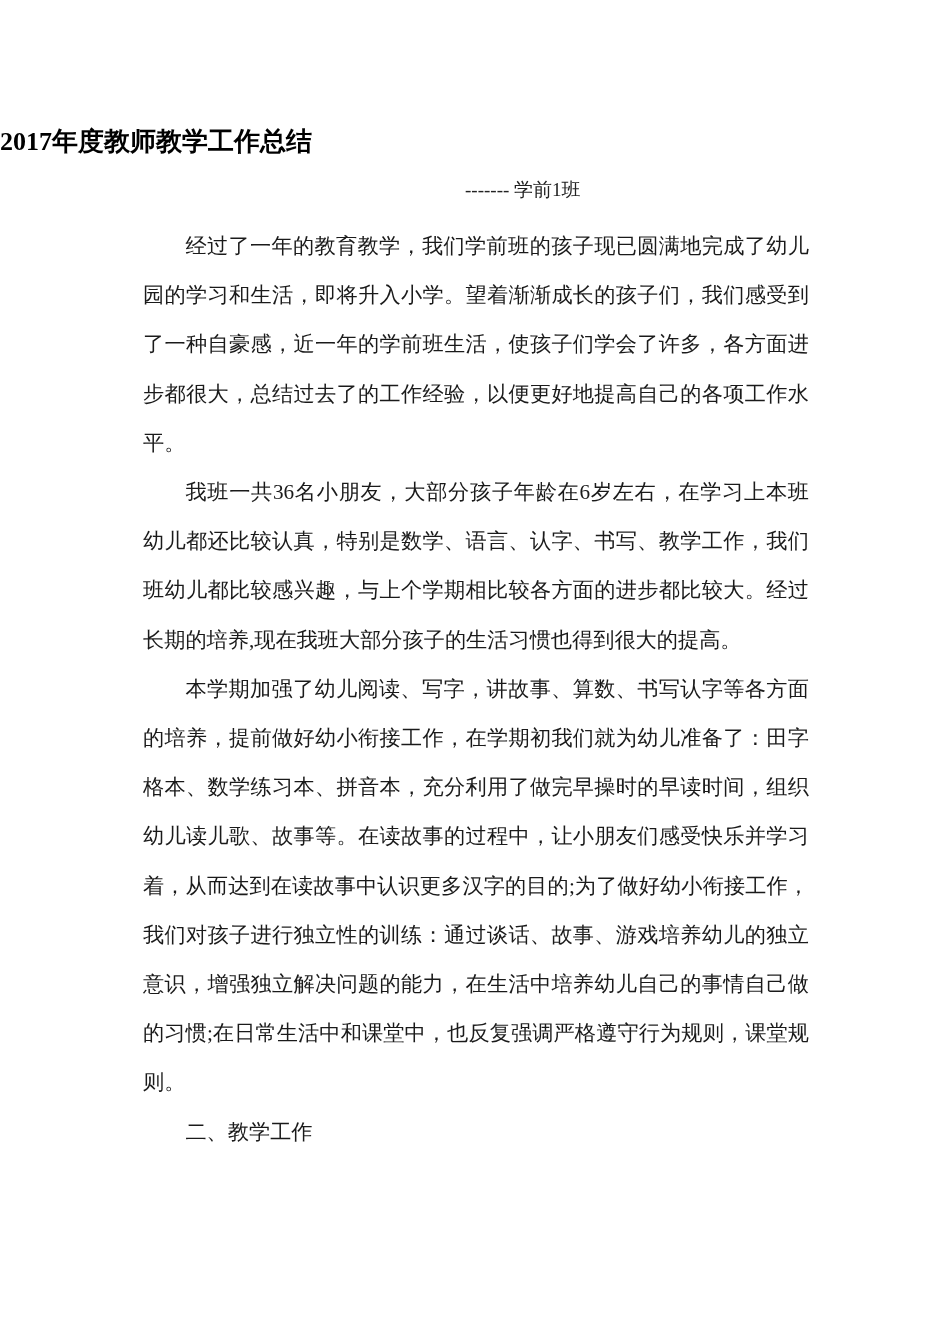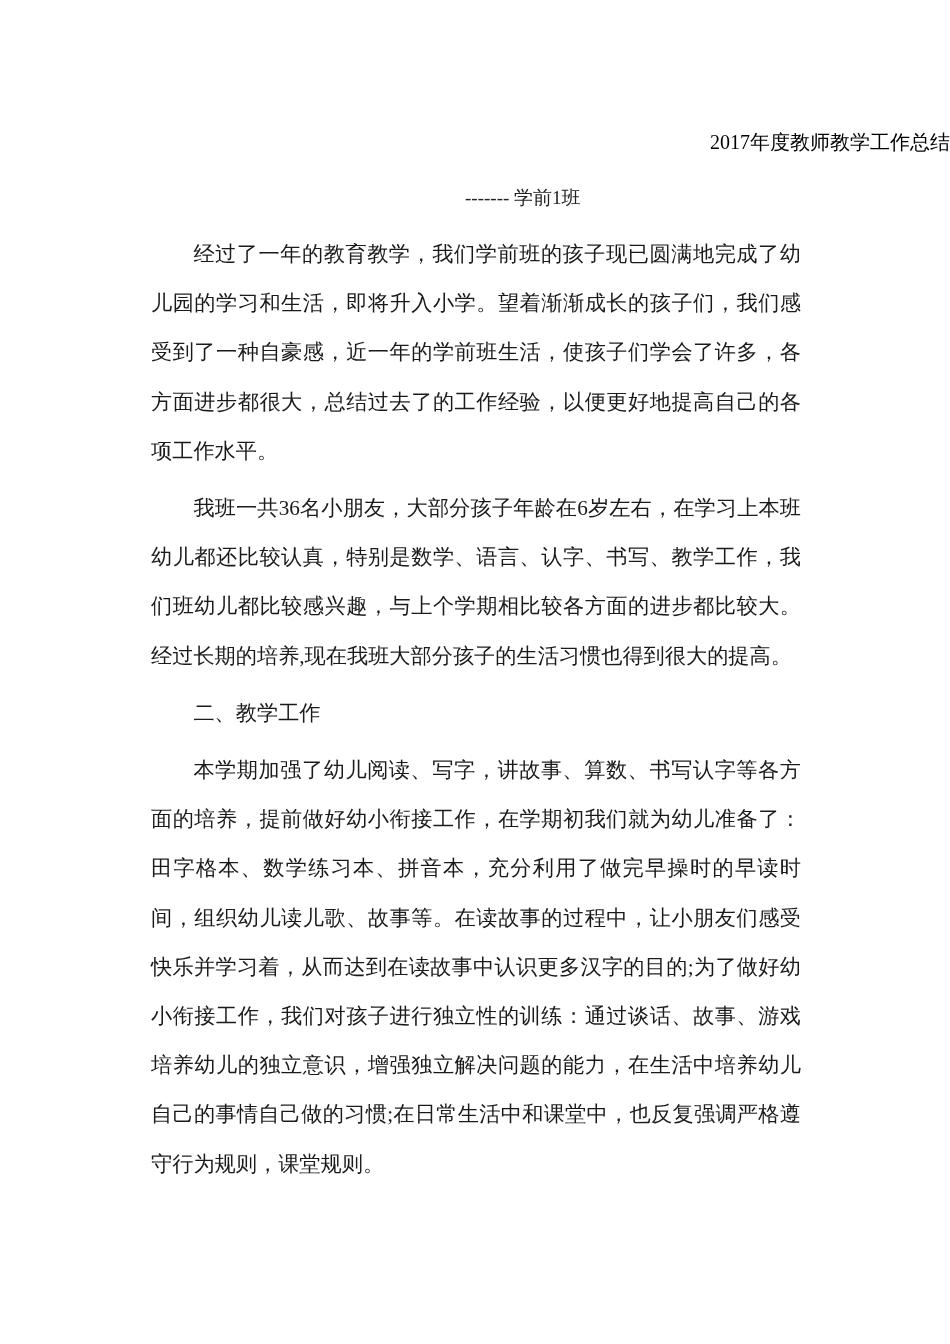--- a/index.html
+++ b/index.html
@@ -21,46 +21,45 @@
       top: 0;
       width: 950px;
       height: 1344px;
       background: #ffffff;
     }
     .title {
       position: absolute;
       left: 0;
       width: 950px;
       top: 124px;
-      text-align: right;
+      text-align: left;
       font-family: "Liberation Serif", "DejaVu Serif", serif;
-      font-weight: normal;
-      font-size: 20px;
+      font-weight: bold;
+      font-size: 26px;
       line-height: 36px;
       letter-spacing: 0px;
       color: #000000;
     }
     .subtitle {
       position: absolute;
       left: 465px;
       top: 176px;
       font-family: "Liberation Serif", "DejaVu Serif", serif;
       font-size: 19px;
       line-height: 28px;
       color: #222222;
-      margin-top: 8px;
     }
     .body-text {
       position: absolute;
       left: 143px;
       top: 222px;
       width: 666px;
     }
     .para {
-      margin: 8px;
+      margin: 0;
       font-family: "Liberation Serif", "DejaVu Serif", serif;
       font-size: 21.2px;
       line-height: 49.2px;
       text-align: justify;
       text-justify: inter-character;
       color: #1a1a1a;
       text-indent: 2em;
       letter-spacing: 0px;
     }
     .para.heading-1 {
@@ -73,16 +72,16 @@
 </head>
 <body>
 
 <div class="page">
   <div class="title">2017年度教师教学工作总结</div>
   <div class="subtitle">------- 学前1班</div>
 
   <div class="body-text">
     <p class="para">经过了一年的教育教学，我们学前班的孩子现已圆满地完成了幼儿园的学习和生活，即将升入小学。望着渐渐成长的孩子们，我们感受到了一种自豪感，近一年的学前班生活，使孩子们学会了许多，各方面进步都很大，总结过去了的工作经验，以便更好地提高自己的各项工作水平。</p>
     <p class="para">我班一共36名小朋友，大部分孩子年龄在6岁左右，在学习上本班幼儿都还比较认真，特别是数学、语言、认字、书写、教学工作，我们班幼儿都比较感兴趣，与上个学期相比较各方面的进步都比较大。经过长期的培养,现在我班大部分孩子的生活习惯也得到很大的提高。</p>
+    <p class="para">本学期加强了幼儿阅读、写字，讲故事、算数、书写认字等各方面的培养，提前做好幼小衔接工作，在学期初我们就为幼儿准备了：田字格本、数学练习本、拼音本，充分利用了做完早操时的早读时间，组织幼儿读儿歌、故事等。在读故事的过程中，让小朋友们感受快乐并学习着，从而达到在读故事中认识更多汉字的目的;为了做好幼小衔接工作，我们对孩子进行独立性的训练：通过谈话、故事、游戏培养幼儿的独立意识，增强独立解决问题的能力，在生活中培养幼儿自己的事情自己做的习惯;在日常生活中和课堂中，也反复强调严格遵守行为规则，课堂规则。</p>
     <p class="para heading-2">二、教学工作</p>
-    <p class="para">本学期加强了幼儿阅读、写字，讲故事、算数、书写认字等各方面的培养，提前做好幼小衔接工作，在学期初我们就为幼儿准备了：田字格本、数学练习本、拼音本，充分利用了做完早操时的早读时间，组织幼儿读儿歌、故事等。在读故事的过程中，让小朋友们感受快乐并学习着，从而达到在读故事中认识更多汉字的目的;为了做好幼小衔接工作，我们对孩子进行独立性的训练：通过谈话、故事、游戏培养幼儿的独立意识，增强独立解决问题的能力，在生活中培养幼儿自己的事情自己做的习惯;在日常生活中和课堂中，也反复强调严格遵守行为规则，课堂规则。</p>
   </div>
 </div>
 
 </body></html>

